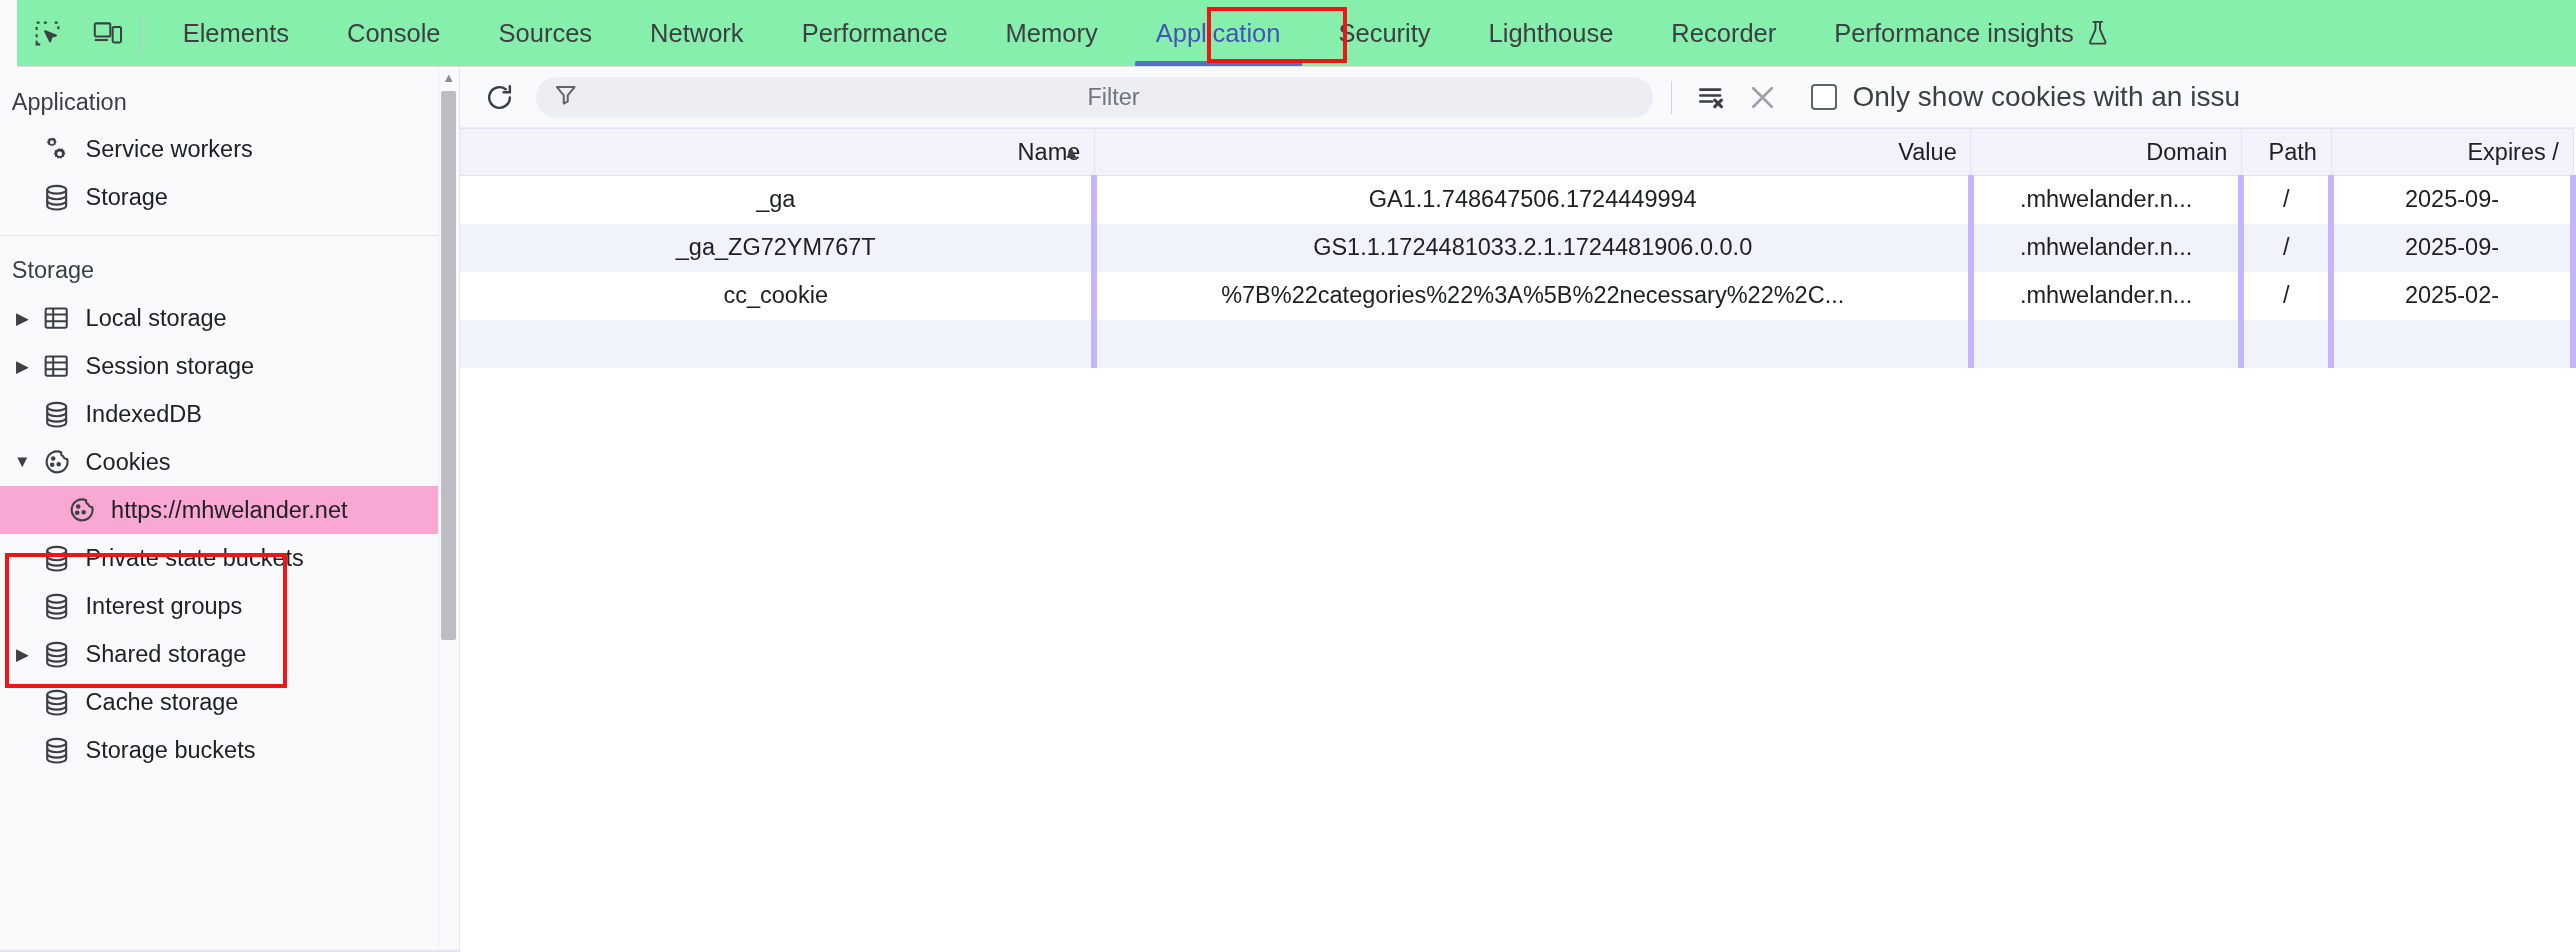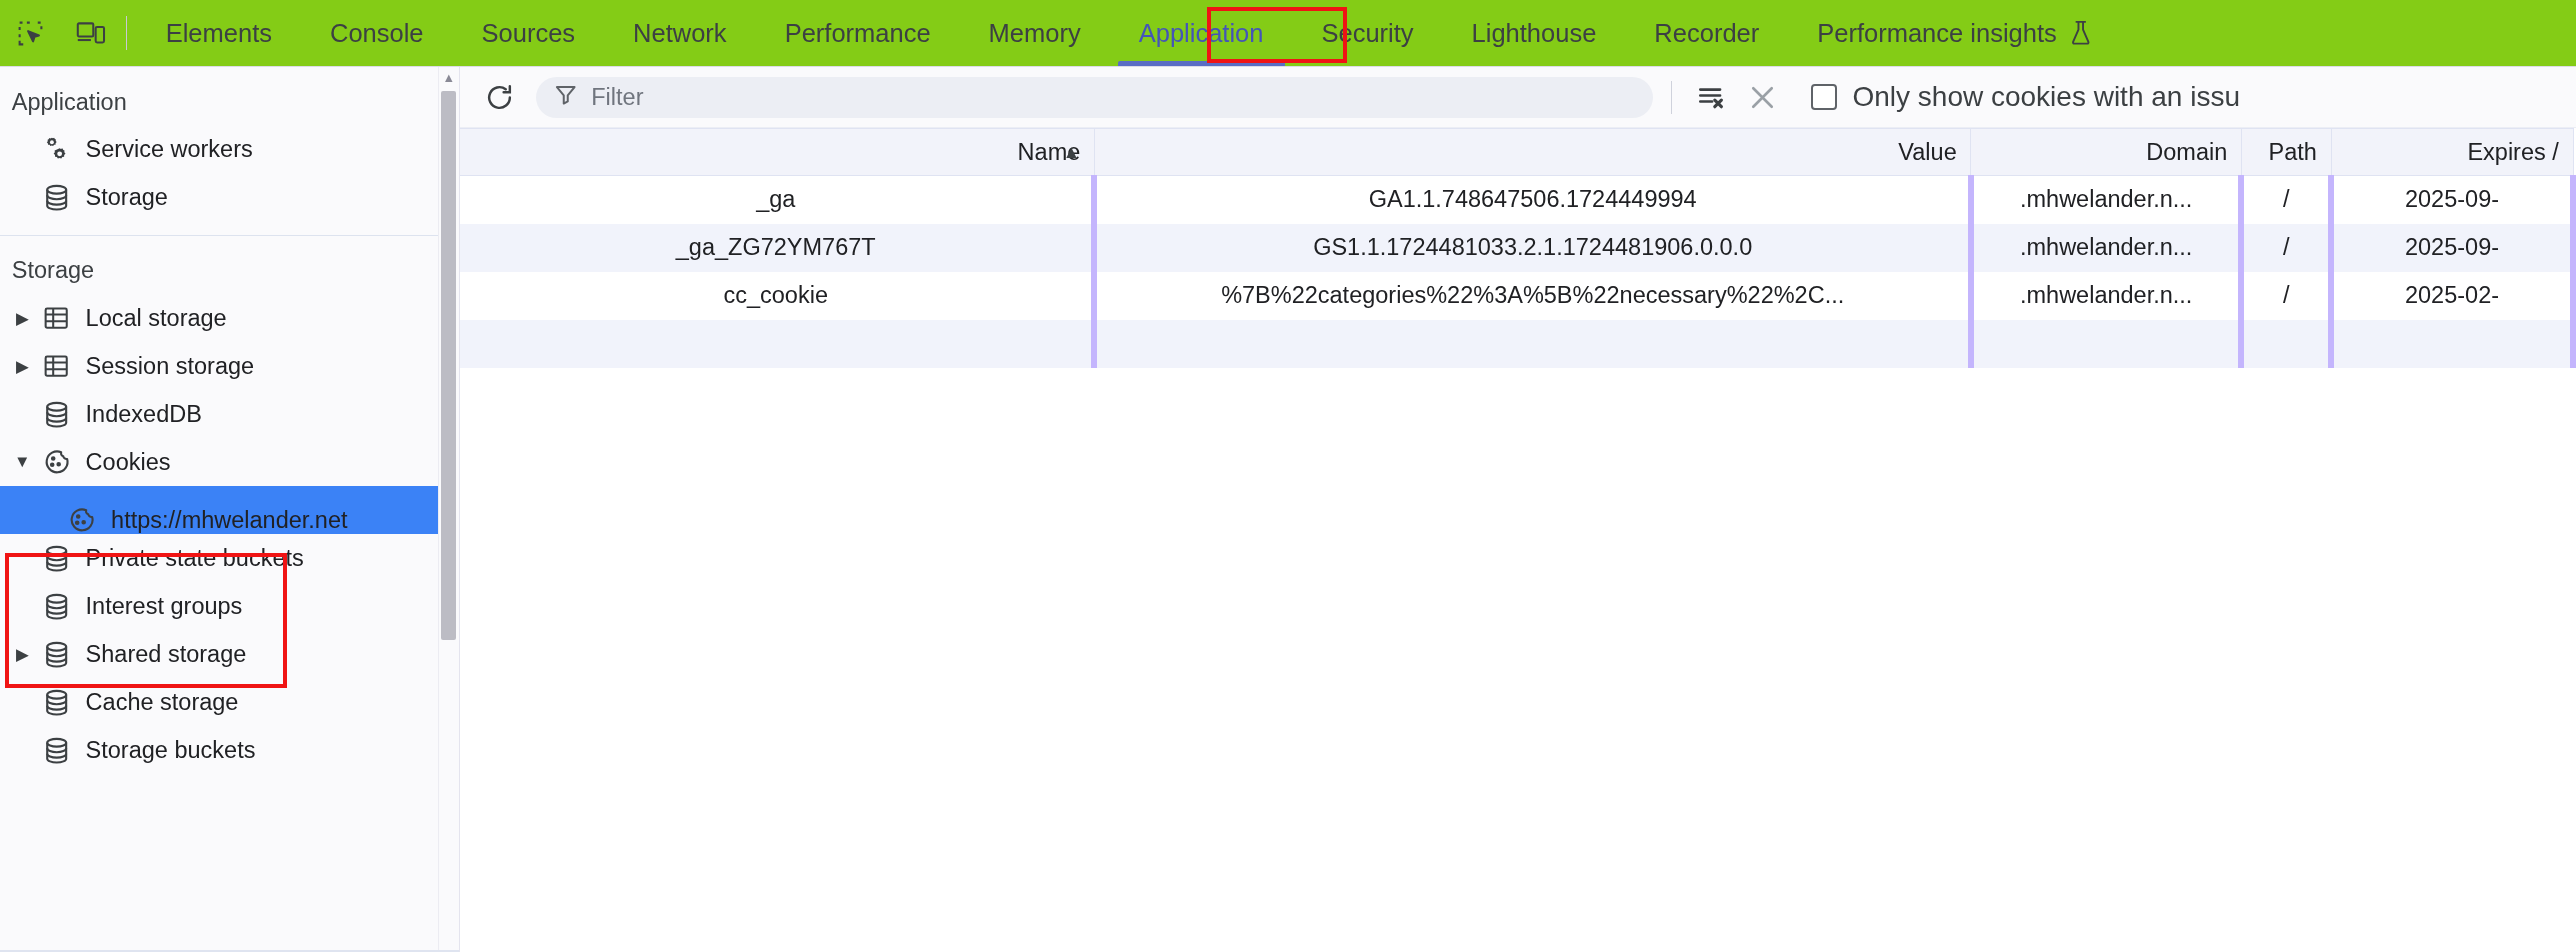--- a/index.html
+++ b/index.html
@@ -12,25 +12,26 @@
   #app {
     position: relative;
     width: 2576px; height: 952px;
     background: #fafafc;
     display: flex; flex-direction: column;
   }
 
   
   .tabbar {
     height: 67px;
-    background: #84cc16;
+    background: #86efac;
     display: flex; align-items: stretch;
     flex: 0 0 67px;
     border-bottom: 1px solid #dcdce6;
     position: relative;
+    margin-left: 17px;
   }
   .tb-iconbtn {
     width: 61px;
     display: flex; align-items: center; justify-content: center;
     color: #3c4043;
   }
   .tb-sep {
     width: 1px; background: #c9c9d6;
     margin: 15.7px 9.8px 15.7px 3.9px;
   }
@@ -85,21 +86,21 @@
     padding: 21.5px 0 9.8px 11.8px;
   }
   .tree-item {
     display: flex; align-items: center;
     height: 48px;
     padding-left: 7.8px;
     font-size: 23.5px;
     color: #202124;
     white-space: nowrap;
   }
-  .tree-item.selected { background: #3b82f6; align-items: flex-end; }
+  .tree-item.selected { background: #f9a8d4; }
   .twisty {
     width: 29px; flex: 0 0 29px;
     display: flex; align-items: center; justify-content: center;
     color: #3c4043; font-size: 16.7px;
   }
   .tree-icon {
     width: 39px; flex: 0 0 39px;
     display: flex; align-items: center; justify-content: center;
     color: #3c4043;
   }
@@ -159,20 +160,21 @@
     display: flex; align-items: center;
     padding: 0 17.6px;
     margin-left: 11.8px;
     gap: 13.7px;
   }
   .filter-input {
     border: 0; background: transparent; outline: none;
     font-family: "Liberation Sans", sans-serif;
     font-size: 23.5px; color: #5f6368;
     width: 100%;
+    text-align: center;
   }
   .filter-input::placeholder { color: #70757e; }
   .tool-sep {
     width: 1px; height: 33px; background: #cfd2dc;
     margin: 0 13.7px 0 17.6px;
   }
   .checkrow {
     display: flex; align-items: center; gap: 15.7px;
     margin-left: 23.5px;
     font-size: 28px; color: #3c4043;

